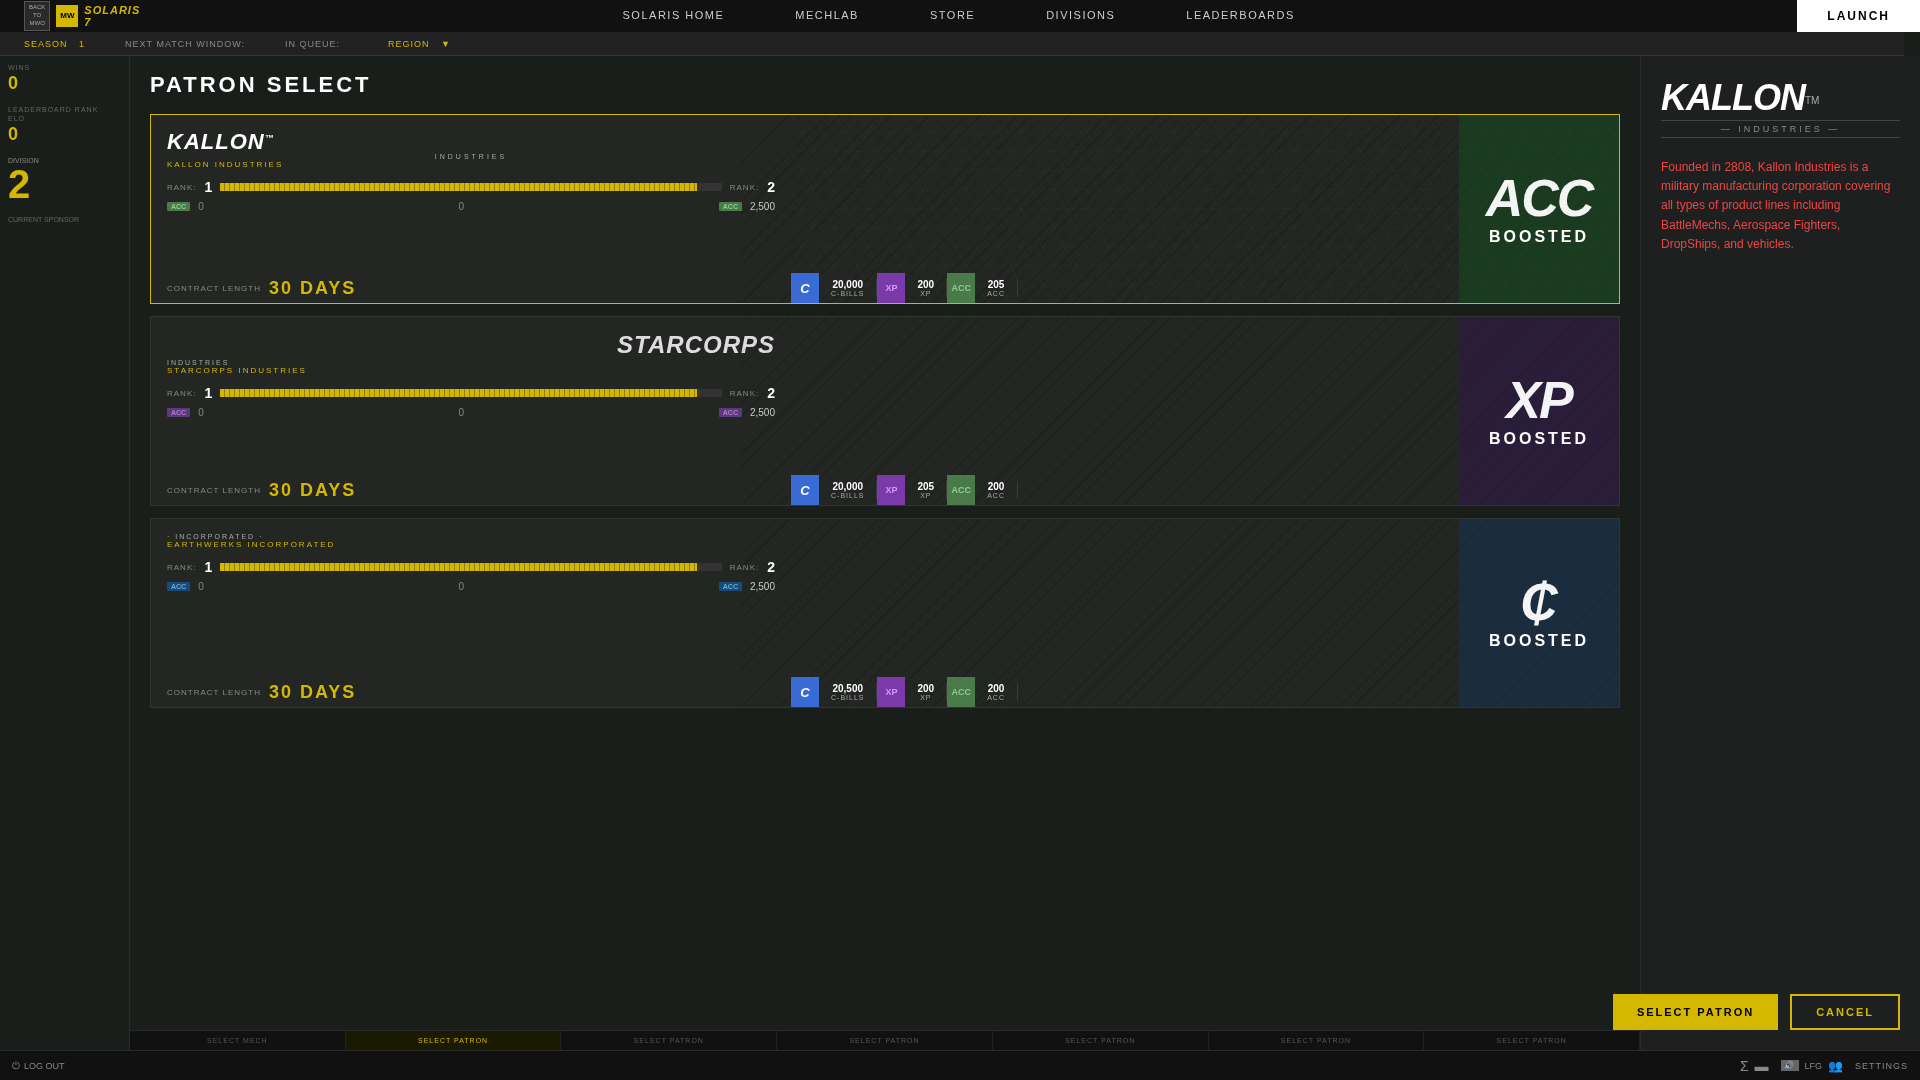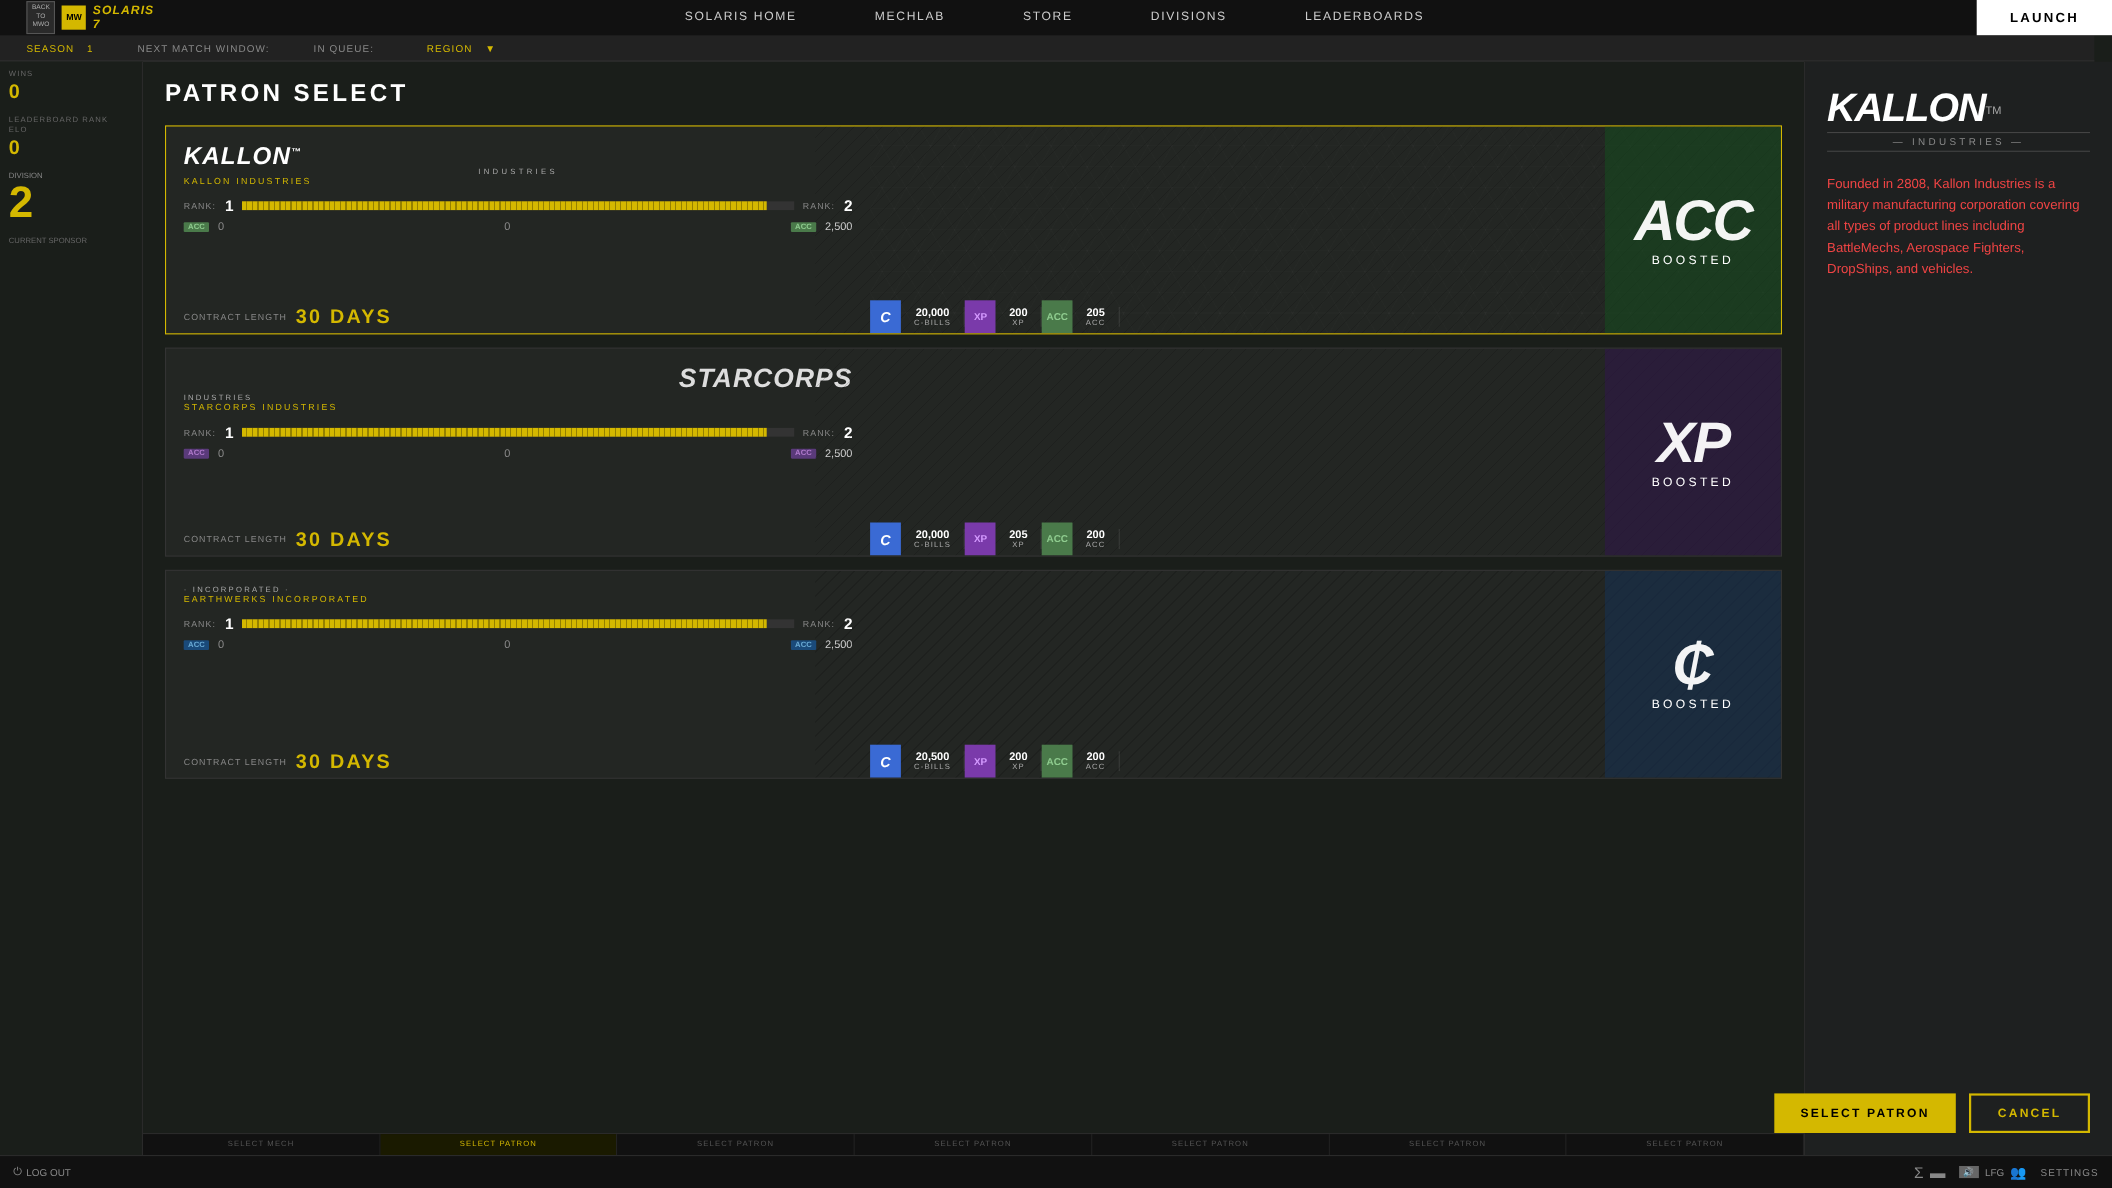--- a/index.html
+++ b/index.html
@@ -294,22 +294,22 @@
     }
     .accent-icon {
       font-size: 52px;
       font-weight: 900;
       font-style: italic;
       color: rgba(255,255,255,0.95);
       line-height: 1;
       letter-spacing: -2px;
     }
     .accent-boosted {
-      font-size: 11px;
-      font-weight: normal;
+      font-size: 16px;
+      font-weight: bold;
       color: #fff;
       letter-spacing: 3px;
       margin-top: 4px;
     }
 
     
     .rewards-row {
       position: absolute;
       bottom: 0;
       right: 0;

